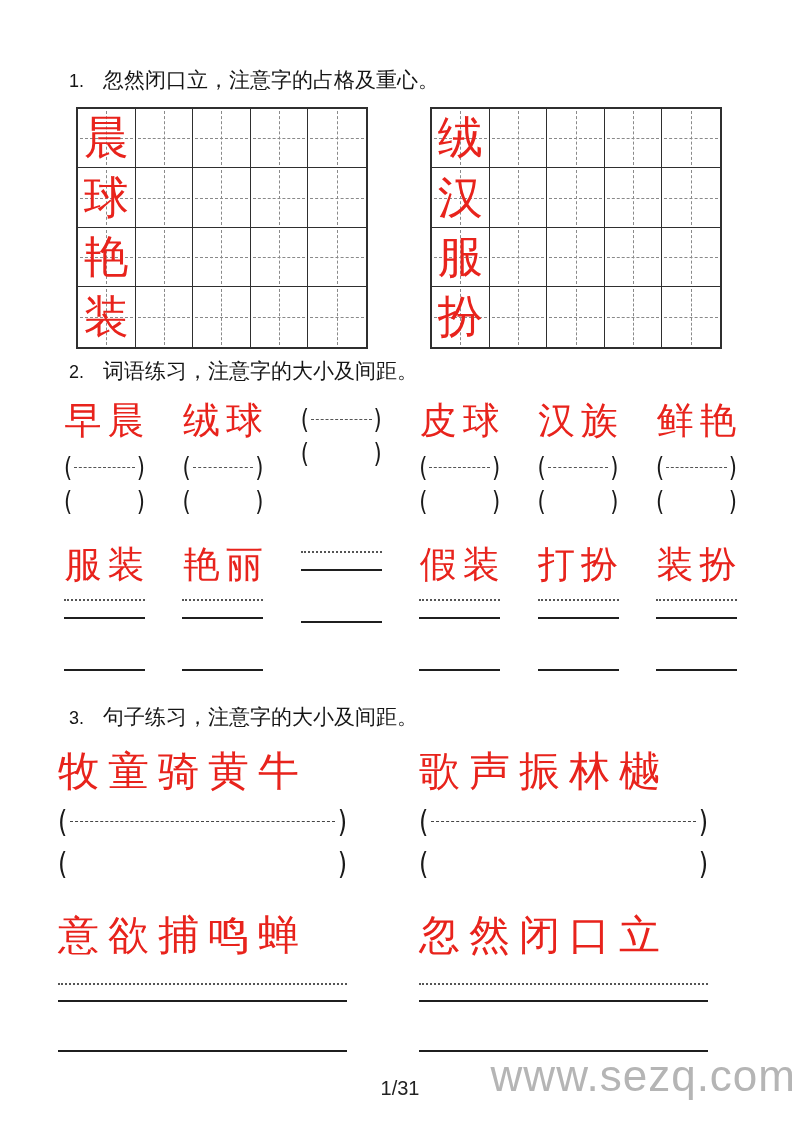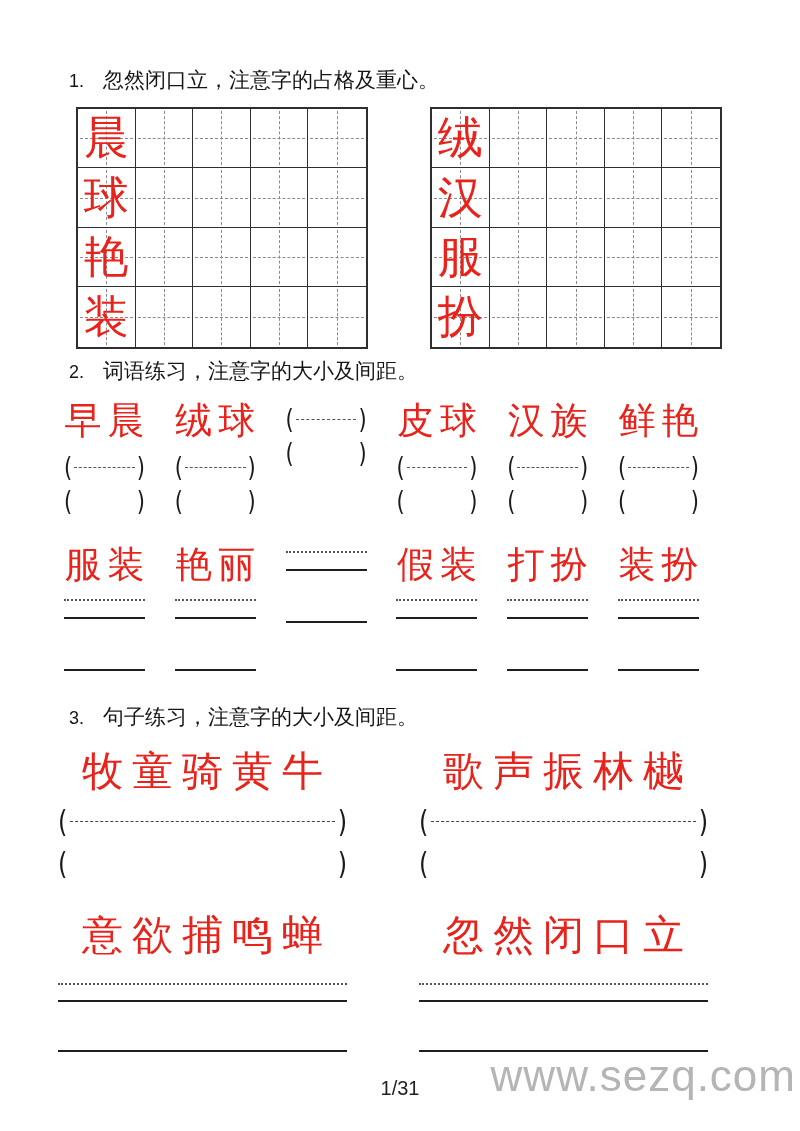--- a/index.html
+++ b/index.html
@@ -54,21 +54,21 @@
     border-left: 1.2px dashed var(--dash-gray);
   }
   .model-char {
     position: absolute; inset: 0; z-index: 2;
     display: flex; align-items: center; justify-content: center;
     font-size: 45px; color: var(--red);
     font-family: "Liberation Serif", serif;
   }
 
   
-  .word-row { display: flex; justify-content: space-between; padding: 0 101px 0 64px; }
+  .word-row { display: flex; justify-content: space-between; padding: 0 63px 0 64px; }
   #word-row-1 { margin-top: 12px; }
   #word-row-2 { margin-top: 26px; }
   .word-col { width: 81px; display: flex; flex-direction: column; align-items: center; }
   .word {
     height: 48px; display: flex; align-items: center; white-space: nowrap;
     font-size: 37px; color: var(--red); letter-spacing: 6px; margin-right: -6px;
   }
   .paren-row {
     width: 100%; height: 26px; display: flex; align-items: center;
     font-size: 21px; color: #1a1a1a; font-family: "DejaVu Sans", sans-serif;
@@ -79,21 +79,21 @@
   .paren-empty { margin-top: 8px; justify-content: space-between; }
   .dotted-line { width: 100%; border-top: 2.4px dotted #555; margin-top: 10px; }
   .solid-line { width: 100%; border-top: 2px solid #1f1f1f; }
   .word-col .sl1 { margin-top: 16px; }
   .word-col .sl2 { margin-top: 50px; }
 
   
   .sent-row { display: flex; justify-content: space-between; padding: 0 92px 0 58px; }
   #sent-row-1 { margin-top: 12px; }
   #sent-row-2 { margin-top: 28px; }
-  .sent-col { width: 289px; display: flex; flex-direction: column; align-items: center; }
+  .sent-col { width: 289px; display: flex; flex-direction: column; }
   .sentence {
     height: 58px; display: flex; align-items: center; white-space: nowrap;
     font-size: 41px; color: var(--red); letter-spacing: 9px; margin-right: -9px;
   }
   .sent-col .paren-row { height: 30px; font-size: 24px; }
   .sent-col .paren-dash { margin-top: 6px; }
   .sent-col .paren-dash .mid { border-top: 1.4px dashed #444; margin: 0 3px; }
   .sent-col .paren-empty { margin-top: 12px; }
   .sent-col .dotted-line { margin-top: 18px; border-top: 2px dotted #555; }
   .sent-col .sl1 { margin-top: 15px; }

